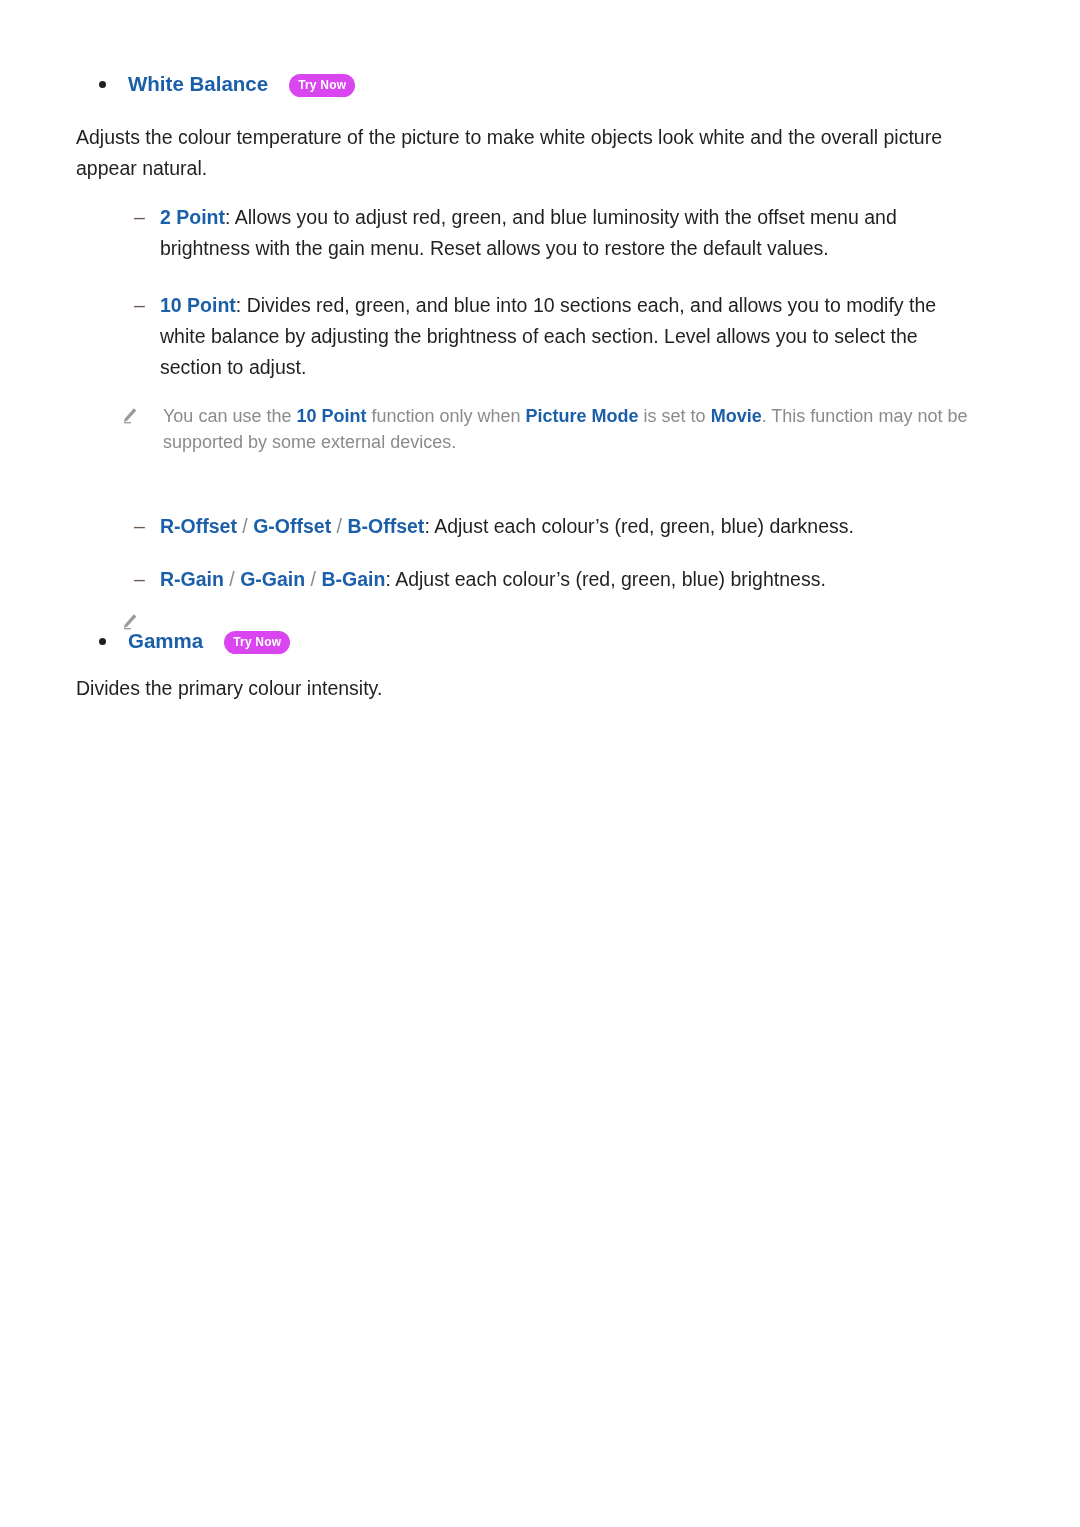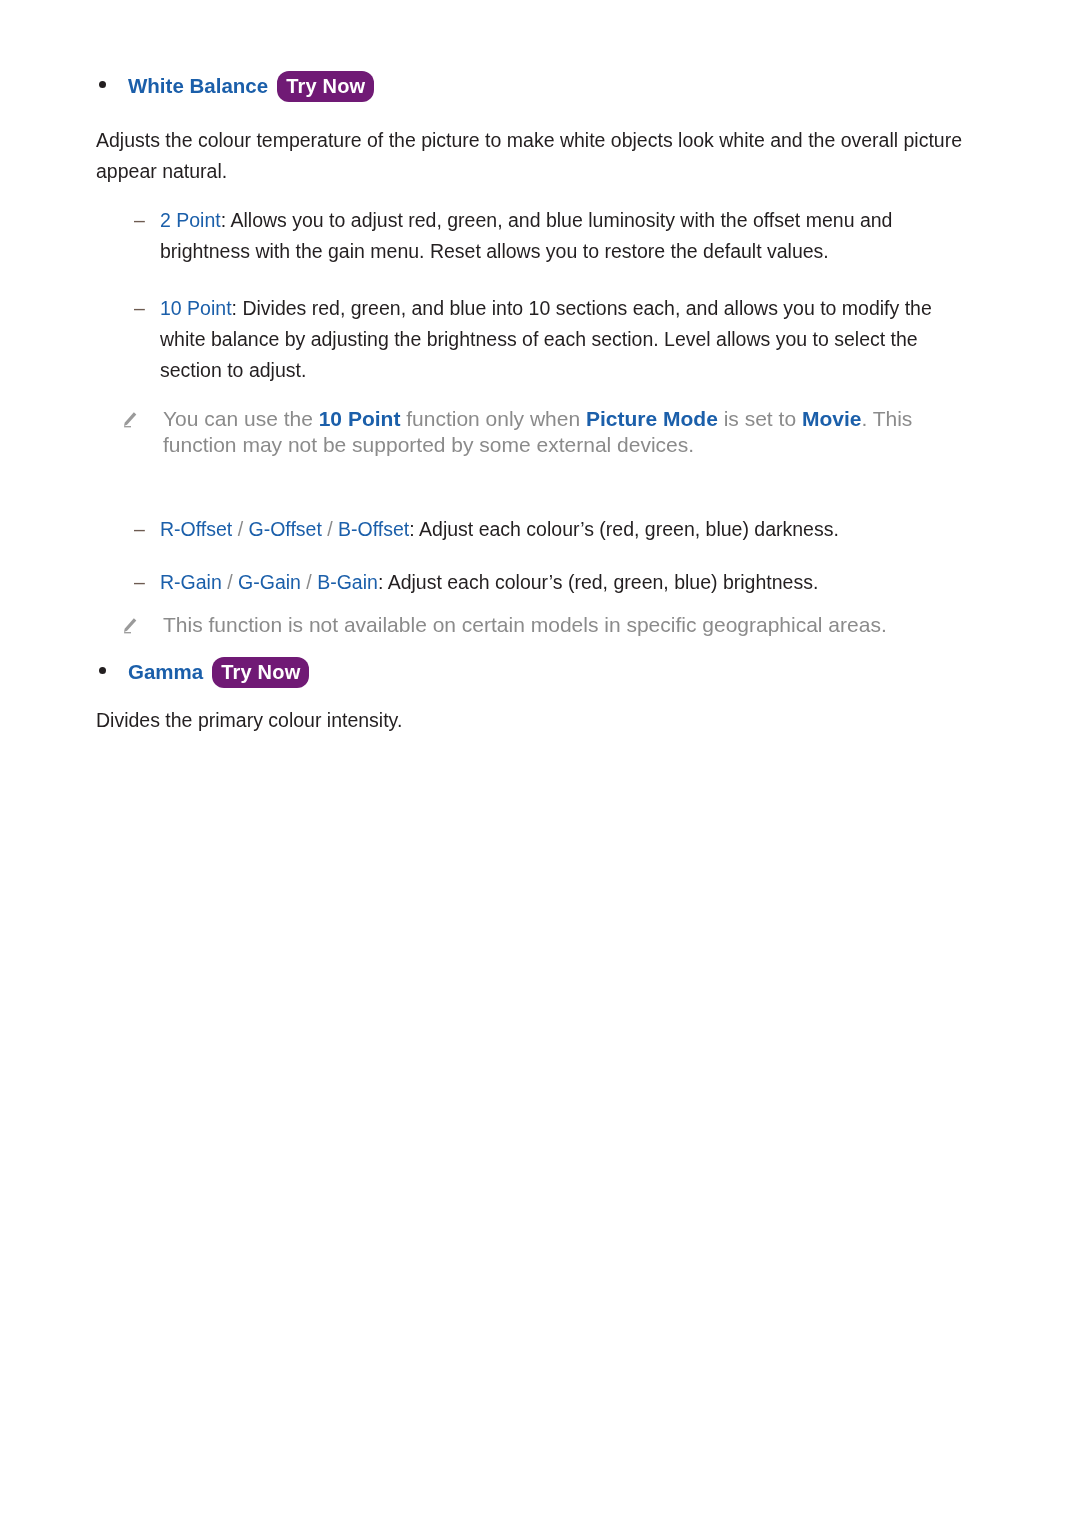--- a/index.html
+++ b/index.html
@@ -21,21 +21,21 @@
     height: 1527px;
     box-sizing: border-box;
     padding: 0;
     overflow: hidden;
   }
 
   
   .blue   { color: #1b5faa; }
   .dark   { color: #231f20; }
   .slash  { color: #8b8b8b; font-weight: normal; }
-  .b      { font-weight: normal; }
+  .b      { font-weight: bold; }
 
   
   .h-item {
     position: relative;
     margin: 0;
     padding-left: 128px;
     font-size: 20.5px;
     line-height: 28px;
     font-weight: bold;
     color: #1b5faa;
@@ -48,37 +48,37 @@
     top: 11px;
     width: 7px;
     height: 7px;
     border-radius: 50%;
     background: #231f20;
   }
   .h-label { white-space: nowrap; }
 
   .trynow {
     display: inline-block;
-    margin-left: 9px;
-    background: #701a75;
+    margin-left: 21px;
+    background: #d946ef;
     color: #ffffff;
-    font-size: 20px;
+    font-size: 12px;
     font-weight: bold;
     line-height: 1;
     padding: 5px 9px 6px 9px;
     border-radius: 12px;
     letter-spacing: 0.2px;
     position: relative;
     top: 1px;
   }
 
   
   .para {
     margin: 0;
-    padding-left: 96px;
+    padding-left: 76px;
     padding-right: 72px;
     font-size: 19.5px;
     line-height: 31px;
     color: #231f20;
   }
 
   
   .dash-item {
     position: relative;
     margin: 0;
@@ -96,21 +96,21 @@
     font-size: 19.5px;
     line-height: 31px;
   }
 
   
   .note {
     position: relative;
     margin: 0;
     padding-left: 163px;
     padding-right: 80px;
-    font-size: 21px;
+    font-size: 18px;
     line-height: 26px;
     color: #8b8b8b;
   }
   .note .pencil {
     position: absolute;
     left: 121px;
     top: 3px;
     width: 17px;
     height: 18px;
     display: block;
@@ -183,21 +183,21 @@
   </p>
 
   <div class="sp-14"></div>
 
   <p class="note">
     <span class="pencil">
       <svg viewBox="0 0 18 19" width="17" height="18" xmlns="http://www.w3.org/2000/svg">
         <path d="M13.6 1.2 L16.2 3.6 L6.4 14.6 L3.2 15.9 L3.9 12.4 Z" fill="#9a9a9a"></path>
         <path d="M3.3 16.6 L10.6 16.6" stroke="#9a9a9a" stroke-width="1.4" fill="none"></path>
       </svg>
-    </span><span>This function is not available on certain models in specific geographical areas.</span>
+    </span>
   </p>
 
   <div class="sp-18"></div>
 
   <div class="h-item">
     <span class="dot"></span>
     <span class="h-label">Gamma</span>
     <span class="trynow">Try Now</span>
   </div>
 

